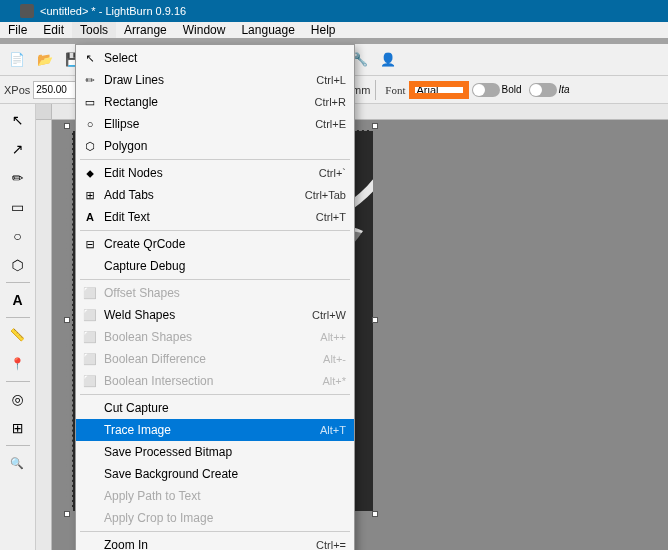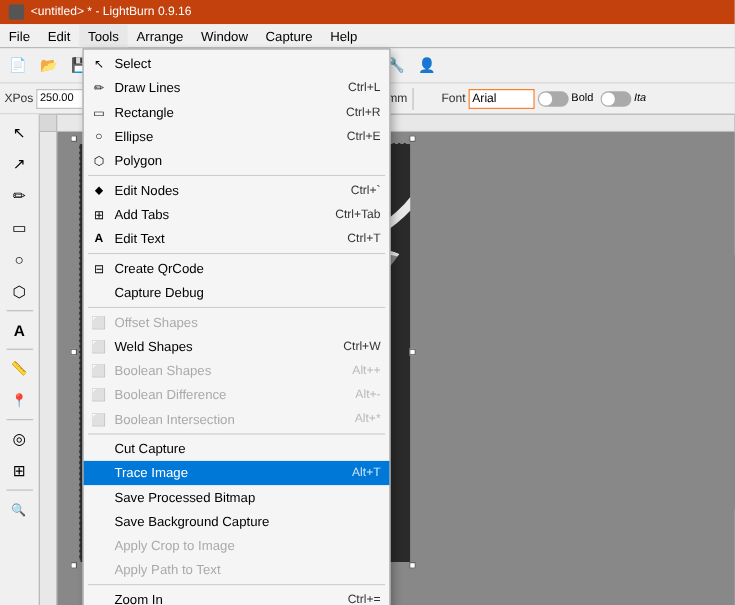--- a/index.html
+++ b/index.html
@@ -8,42 +8,42 @@
       height: 550px;
       overflow: hidden;
       font-family: 'Segoe UI', Arial, sans-serif;
       font-size: 12px;
       background: #f0f0f0;
       user-select: none;
     }
 
     
     #title-bar {
-      background: #c2410c;
+      background: #0369a1;
       color: #fff;
       height: 22px;
       display: flex;
       align-items: center;
-      padding: 0 8px;
+      padding: 0 20px;
       font-size: 11px;
     }
     #title-bar .app-icon {
       width: 14px; height: 14px;
       background: #555;
       border-radius: 2px;
       margin-right: 6px;
     }
 
     
     #menu-bar {
       background: #f0f0f0;
       height: 22px;
       display: flex;
       align-items: center;
-      border-bottom: 1px solid #a3a3a3;
+      border-bottom: 6px solid #a3a3a3;
     }
     .menu-item {
       padding: 2px 8px;
       height: 100%;
       display: flex;
       align-items: center;
       cursor: pointer;
       font-size: 12px;
     }
     .menu-item.tools-active {
@@ -86,22 +86,22 @@
     .coord-label { color: #333; }
     .coord-input {
       width: 45px; height: 18px; font-size: 10px;
       border: 1px solid #bbb; padding: 1px 2px;
     }
     .small-btn {
       height: 18px; min-width: 20px; font-size: 10px;
       border: 1px solid #bbb; background: #e8e8e8; cursor: pointer;
       padding: 0 3px;
     }
-    .font-label { margin-left: 20px; color: #333; }
-    .font-input { width: 60px; height: 18px; font-size: 11px; border: 1px solid #f97316; padding: 1px 2px; }
+    .font-label { margin-left: 4px; color: #333; font-family: Liberation Serif, serif; }
+    .font-input { width: 60px; height: 18px; font-size: 11px; border: 6px solid #f97316; padding: 1px 2px; }
     .toggle-switch {
       display: inline-flex; align-items: center; gap: 2px;
       font-size: 10px; cursor: pointer;
     }
     .toggle-track {
       width: 28px; height: 14px; background: #aaa; border-radius: 7px;
       position: relative;
     }
     .toggle-thumb {
       width: 12px; height: 12px; background: #fff; border-radius: 50%;
@@ -220,21 +220,21 @@
   <div class="app-icon"></div>
   <span>&lt;untitled&gt; * - LightBurn 0.9.16</span>
 </div>
 
 <div id="menu-bar">
   <div class="menu-item">File</div>
   <div class="menu-item">Edit</div>
   <div class="menu-item tools-active">Tools</div>
   <div class="menu-item">Arrange</div>
   <div class="menu-item">Window</div>
-  <div class="menu-item">Capture</div>
+  <div class="menu-item">Language</div>
   <div class="menu-item">Help</div>
 </div>
 
 <div id="toolbar">
   <button class="tb-btn" title="New">📄</button>
   <button class="tb-btn" title="Open">📂</button>
   <button class="tb-btn" title="Save">💾</button>
   <div class="tb-separator"></div>
   <button class="tb-btn" title="Select">↖</button>
   <div class="tb-separator"></div>
@@ -454,29 +454,29 @@
     <span class="icon"></span>
     <span>Trace Image</span>
     <span class="shortcut" style="color:#fff;">Alt+T</span>
   </div>
   <div class="menu-entry">
     <span class="icon"></span>
     <span>Save Processed Bitmap</span>
   </div>
   <div class="menu-entry">
     <span class="icon"></span>
-    <span>Save Background Capture</span>
+    <span>Save Background Create</span>
+  </div>
+  <div class="menu-entry disabled">
+    <span class="icon"></span>
+    <span>Apply Path to Text</span>
   </div>
   <div class="menu-entry disabled">
     <span class="icon"></span>
     <span>Apply Crop to Image</span>
-  </div>
-  <div class="menu-entry disabled">
-    <span class="icon"></span>
-    <span>Apply Path to Text</span>
   </div>
   <div class="menu-separator"></div>
   <div class="menu-entry">
     <span class="icon"></span>
     <span>Zoom In</span>
     <span class="shortcut">Ctrl+=</span>
   </div>
 </div>
 
 </body></html>

